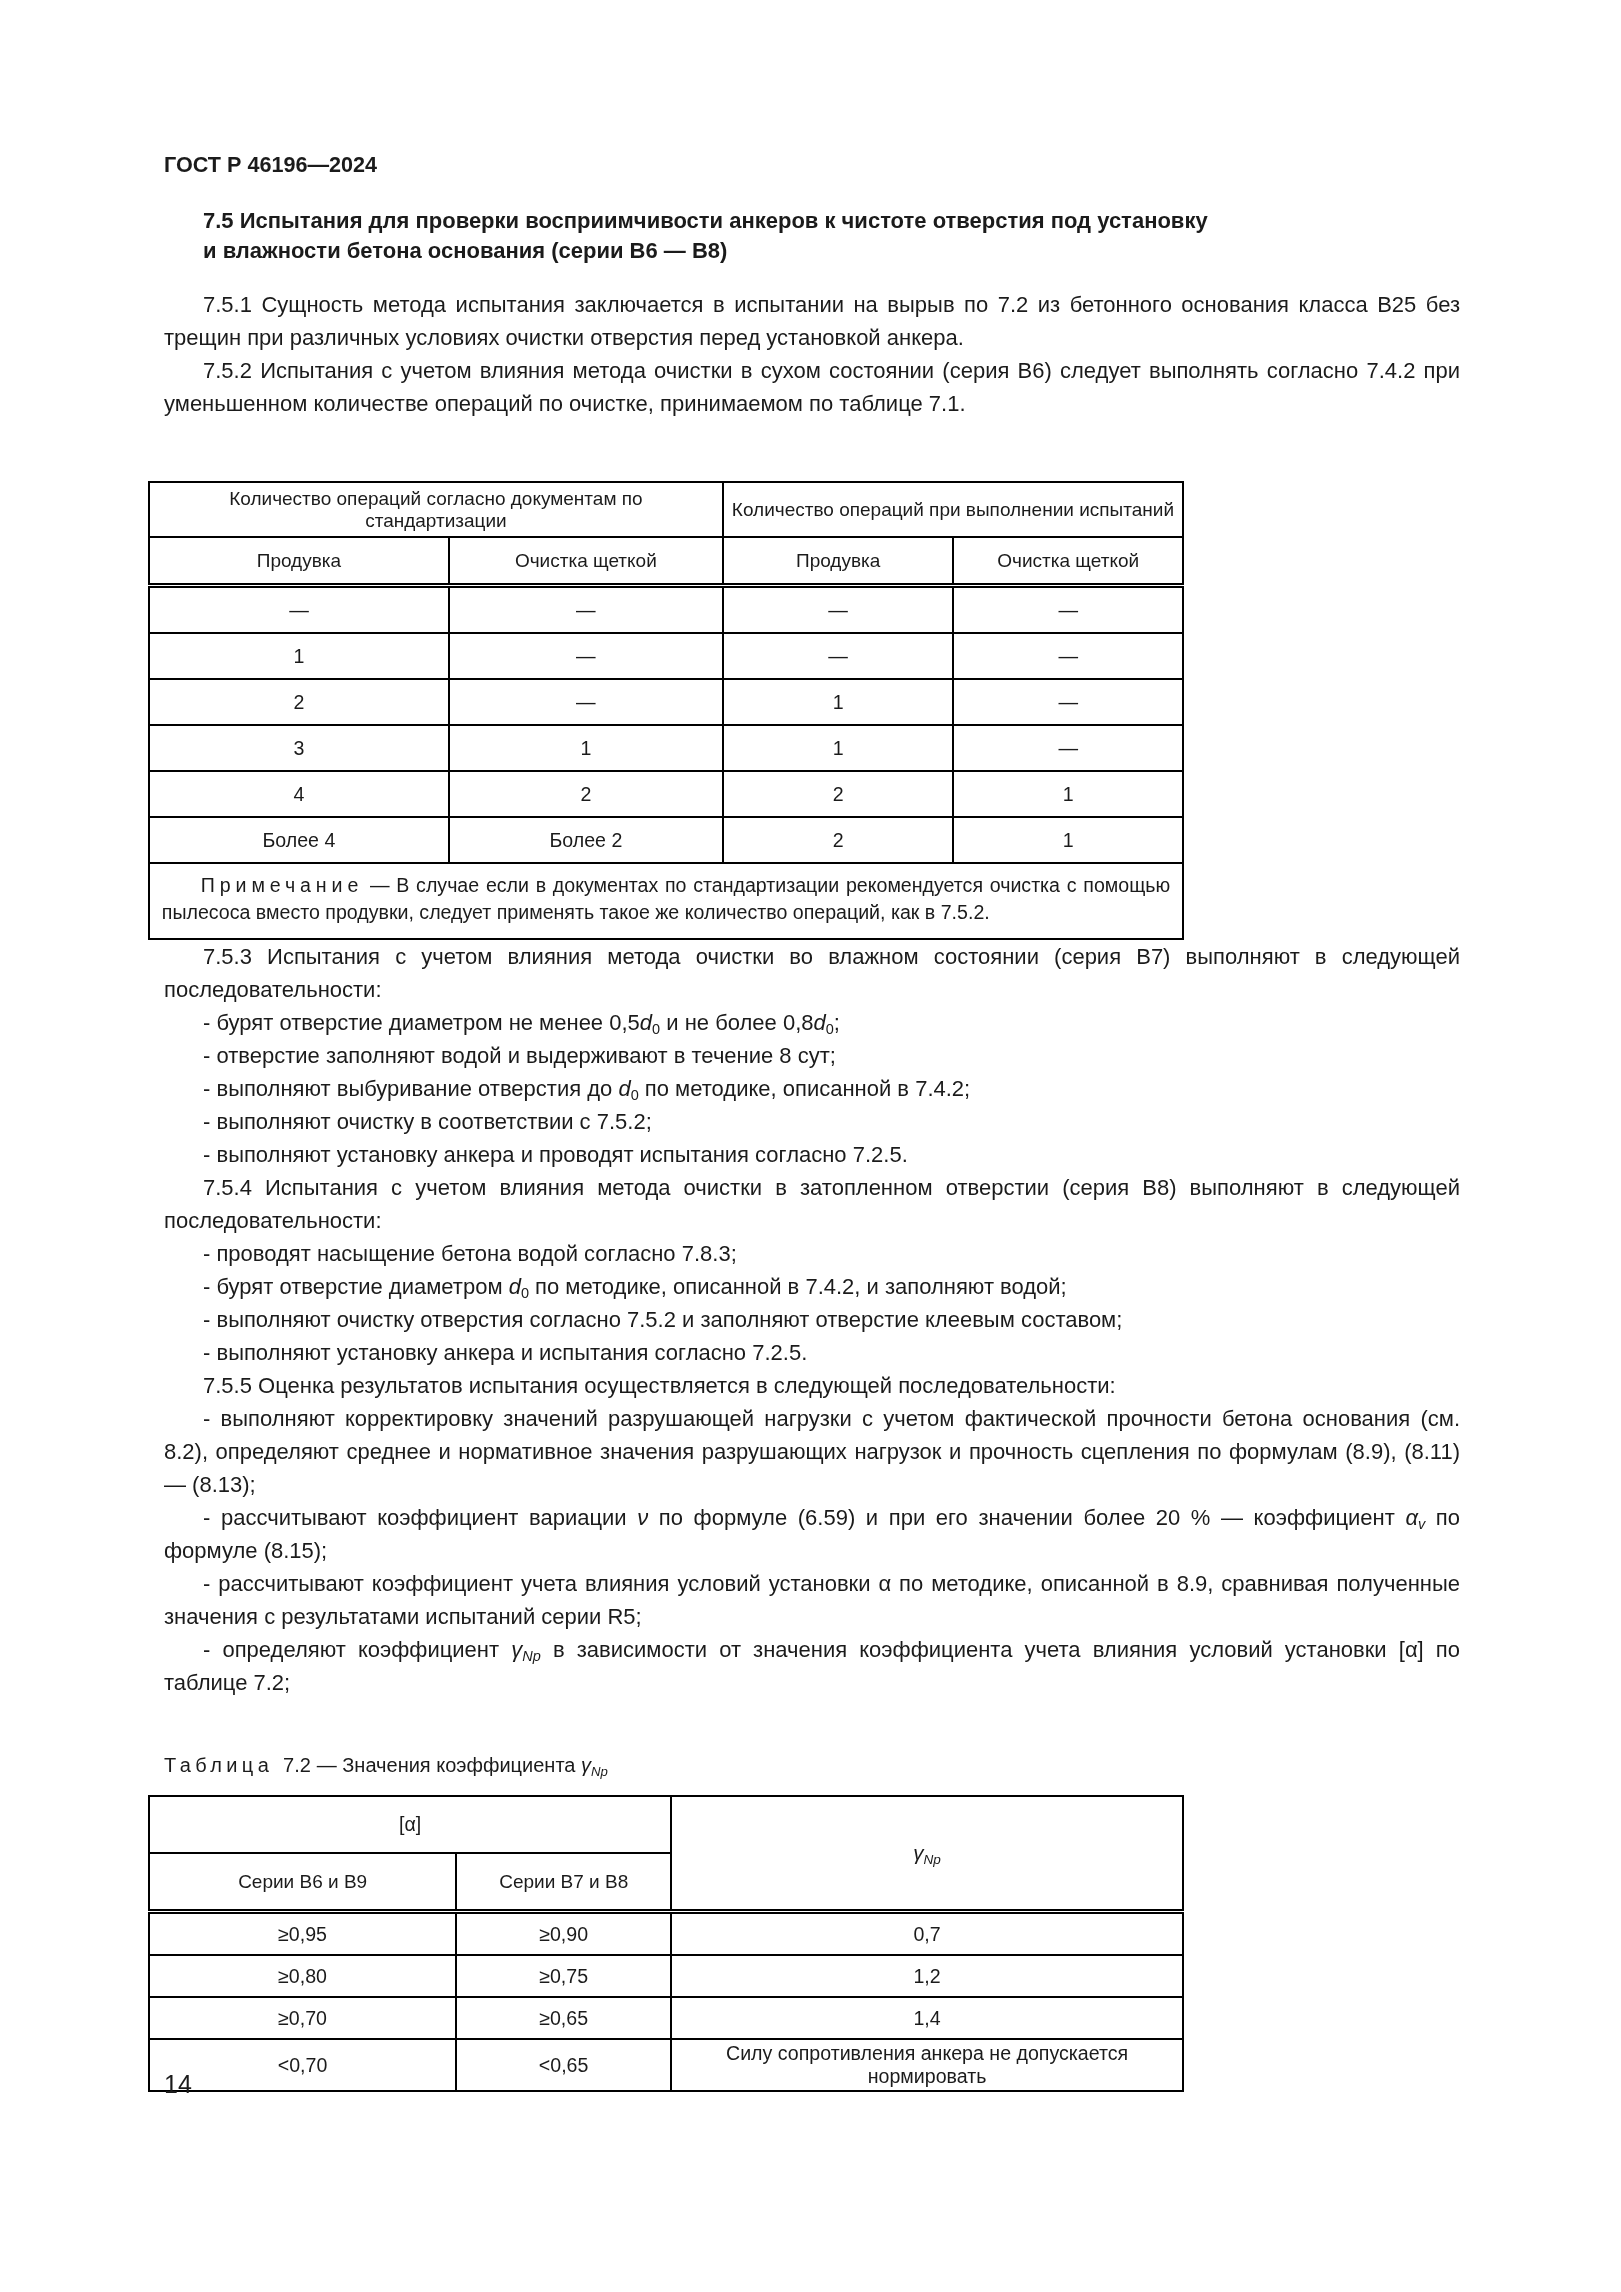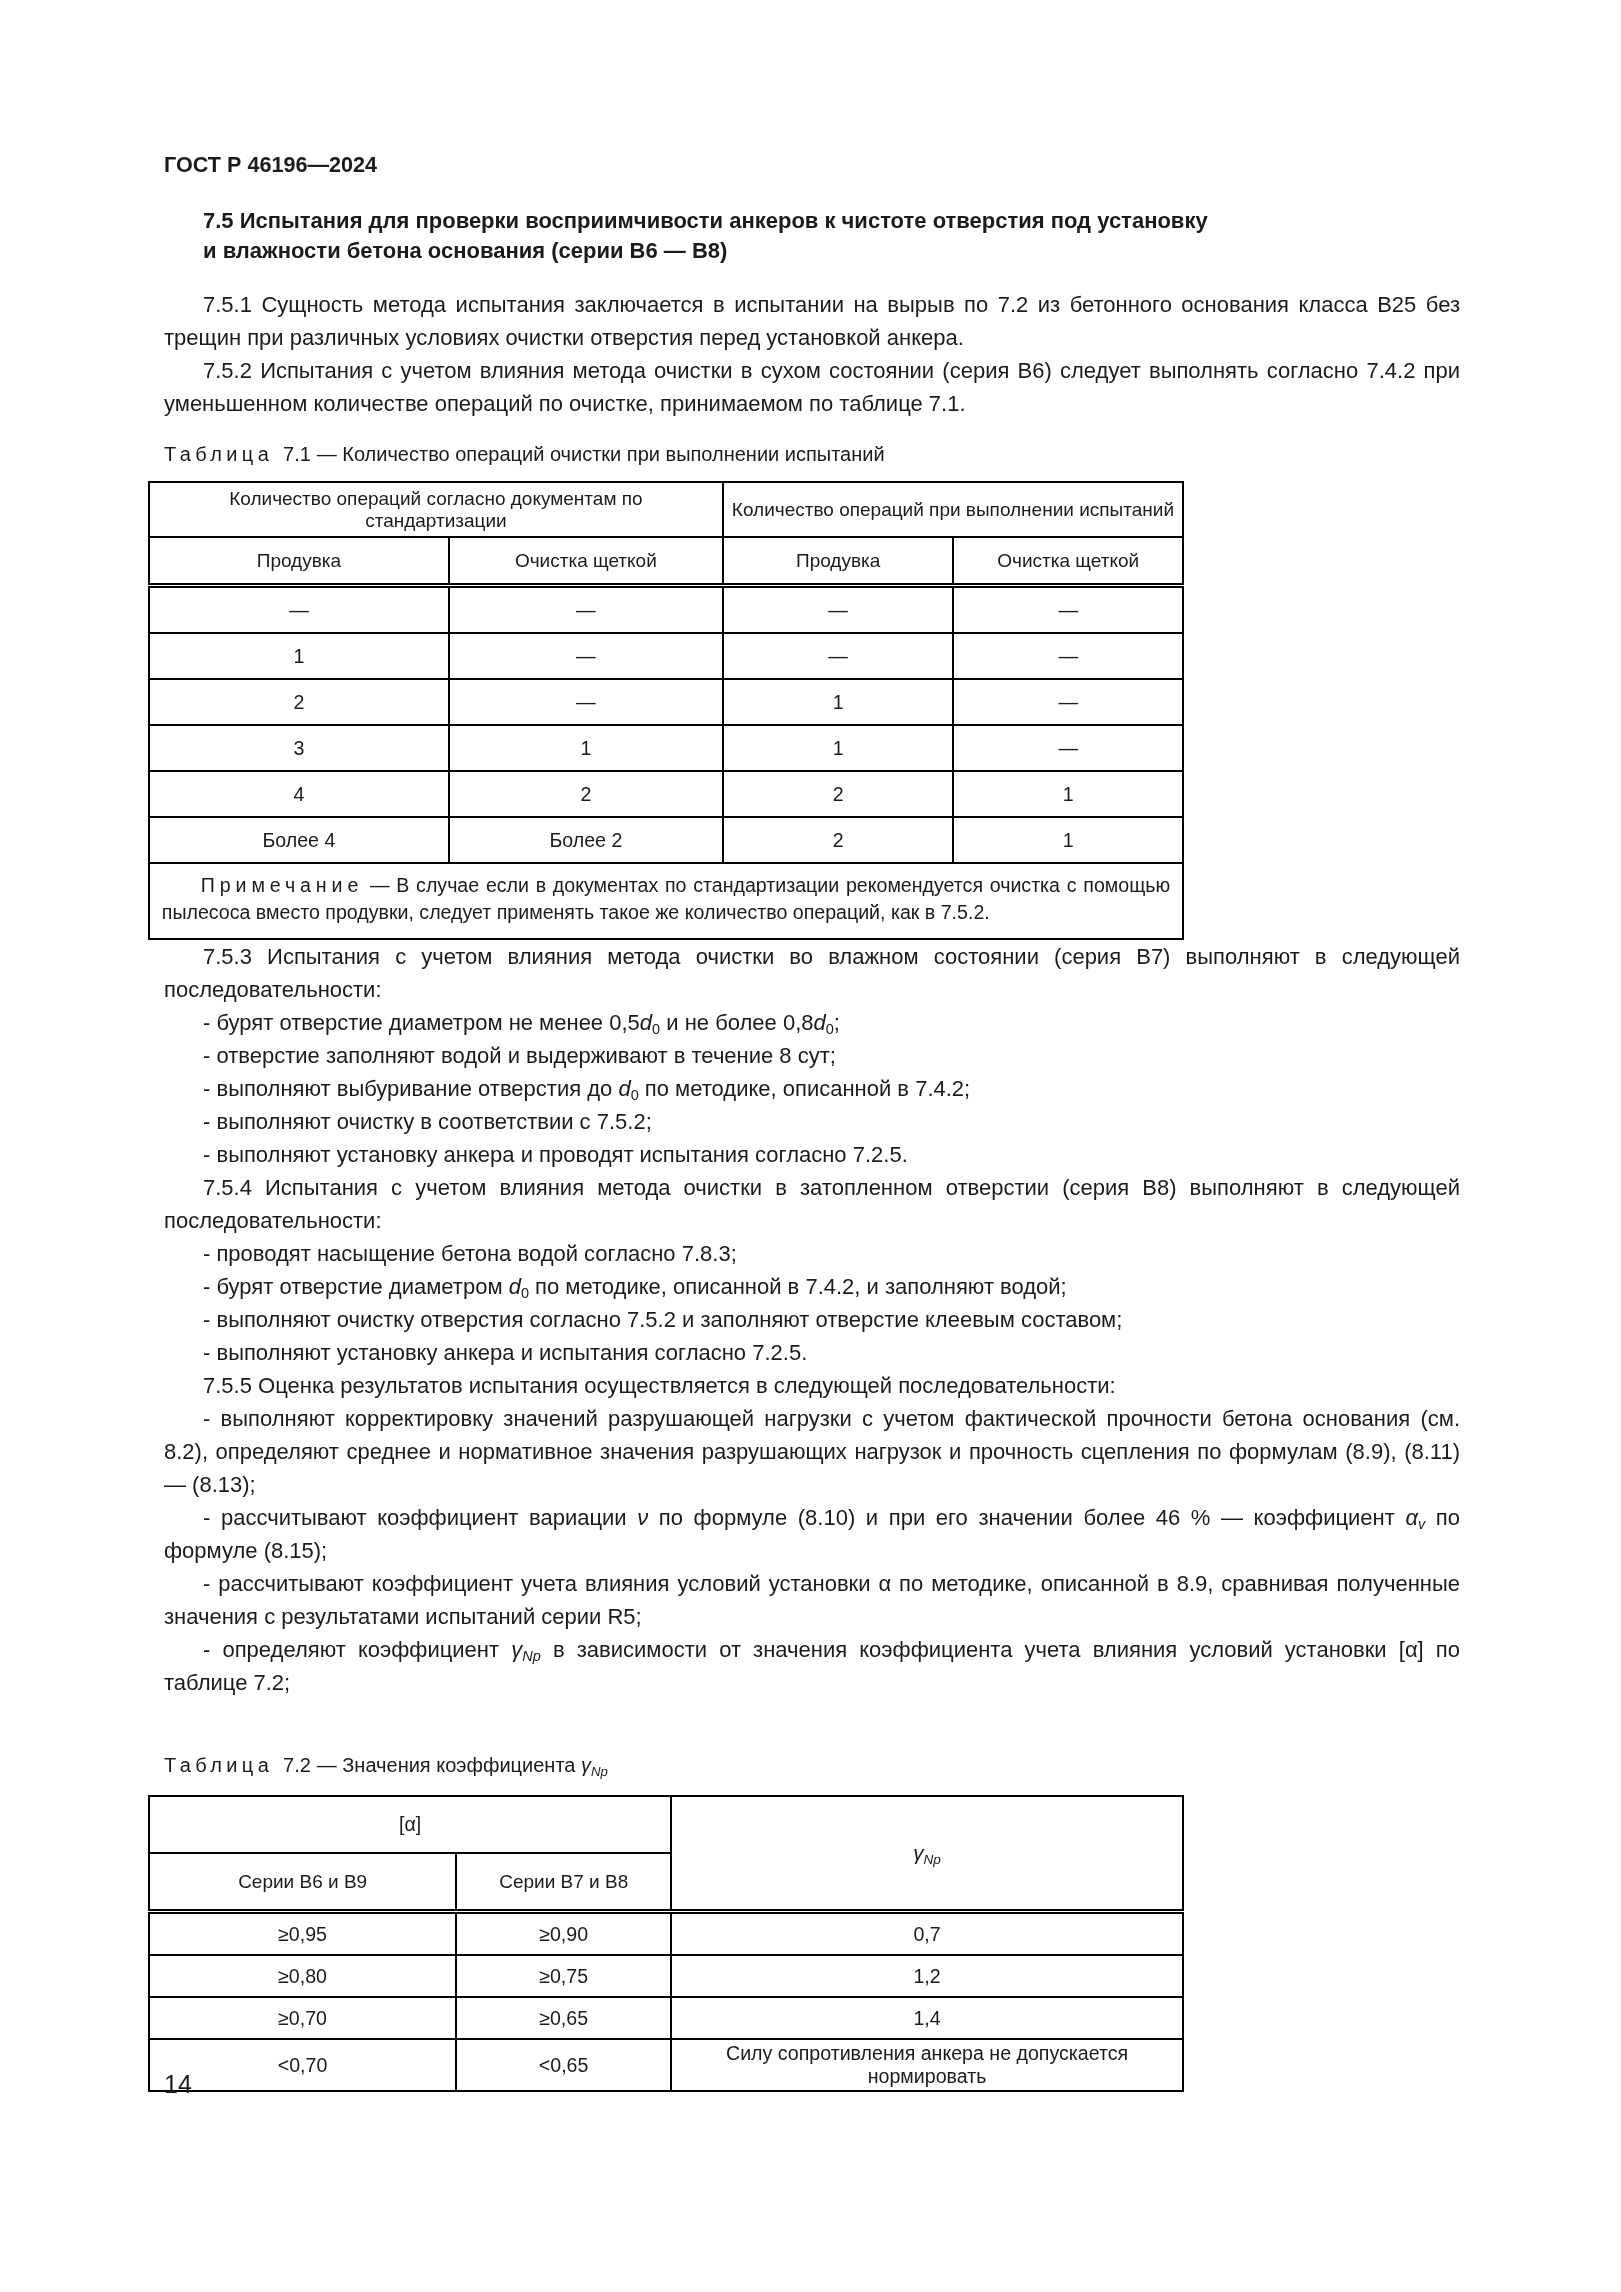--- a/index.html
+++ b/index.html
@@ -49,23 +49,20 @@
   <div class="heading">
     <div>7.5 Испытания для проверки восприимчивости анкеров к чистоте отверстия под установку</div>
     <div>и влажности бетона основания (серии В6 — В8)</div>
   </div>
 
   <div class="block b1">
     <p class="para"><span>7.5.1 Сущность метода испытания заключается в испытании на вырыв по 7.2 из бетонного основания класса В25 без трещин при различных условиях очистки отверстия перед установкой анкера.</span></p>
     <p class="para"><span>7.5.2 Испытания с учетом влияния метода очистки в сухом состоянии (серия В6) следует выполнять согласно 7.4.2 при уменьшенном количестве операций по очистке, принимаемом по таблице 7.1.</span></p>
   </div>
 
-  <div class="tcaption cap71">
-    <span class="spaced">Таблица</span><span class="capnum">7.1</span><span>— Количество операций очистки при выполнении испытаний</span>
-  </div>
 
   <table class="gtable t71">
     <colgroup>
       <col style="width:29%">
         <col style="width:26.5%">
         <col style="width:22.3%">
         <col style="width:22.2%">
     </colgroup>
     <thead>
       <tr class="h1">
@@ -132,21 +129,21 @@
     <p class="para"><span>- выполняют выбуривание отверстия до </span><span class="seg-i">d</span><span class="seg-sub">0</span><span> по методике, описанной в 7.4.2;</span></p>
     <p class="para"><span>- выполняют очистку в соответствии с 7.5.2;</span></p>
     <p class="para"><span>- выполняют установку анкера и проводят испытания согласно 7.2.5.</span></p>
     <p class="para"><span>7.5.4 Испытания с учетом влияния метода очистки в затопленном отверстии (серия В8) выполняют в следующей последовательности:</span></p>
     <p class="para"><span>- проводят насыщение бетона водой согласно 7.8.3;</span></p>
     <p class="para"><span>- бурят отверстие диаметром </span><span class="seg-i">d</span><span class="seg-sub">0</span><span> по методике, описанной в 7.4.2, и заполняют водой;</span></p>
     <p class="para"><span>- выполняют очистку отверстия согласно 7.5.2 и заполняют отверстие клеевым составом;</span></p>
     <p class="para"><span>- выполняют установку анкера и испытания согласно 7.2.5.</span></p>
     <p class="para"><span>7.5.5 Оценка результатов испытания осуществляется в следующей последовательности:</span></p>
     <p class="para"><span>- выполняют корректировку значений разрушающей нагрузки с учетом фактической прочности бетона основания (см. 8.2), определяют среднее и нормативное значения разрушающих нагрузок и прочность сцепления по формулам (8.9), (8.11) — (8.13);</span></p>
-    <p class="para"><span>- рассчитывают коэффициент вариации </span><span class="seg-i">ν</span><span> по формуле (8.10) и при его значении более 46 % — коэффициент </span><span class="seg-i">α</span><span class="seg-isub">v</span><span> по формуле (8.15);</span></p>
+    <p class="para"><span>- рассчитывают коэффициент вариации </span><span class="seg-i">ν</span><span> по формуле (6.59) и при его значении более 20 % — коэффициент </span><span class="seg-i">α</span><span class="seg-isub">v</span><span> по формуле (8.15);</span></p>
     <p class="para"><span>- рассчитывают коэффициент учета влияния условий установки α по методике, описанной в 8.9, сравнивая полученные значения с результатами испытаний серии R5;</span></p>
     <p class="para"><span>- определяют коэффициент </span><span class="seg-i">γ</span><span class="seg-isub">Np</span><span> в зависимости от значения коэффициента учета влияния условий установки [α] по таблице 7.2;</span></p>
   </div>
 
   <div class="tcaption cap72">
     <span class="spaced">Таблица</span><span class="capnum">7.2</span><span><span>— Значения коэффициента </span><span class="seg-i">γ</span><span class="seg-isub">Np</span></span>
   </div>
 
   <table class="gtable t72">
     <colgroup>

